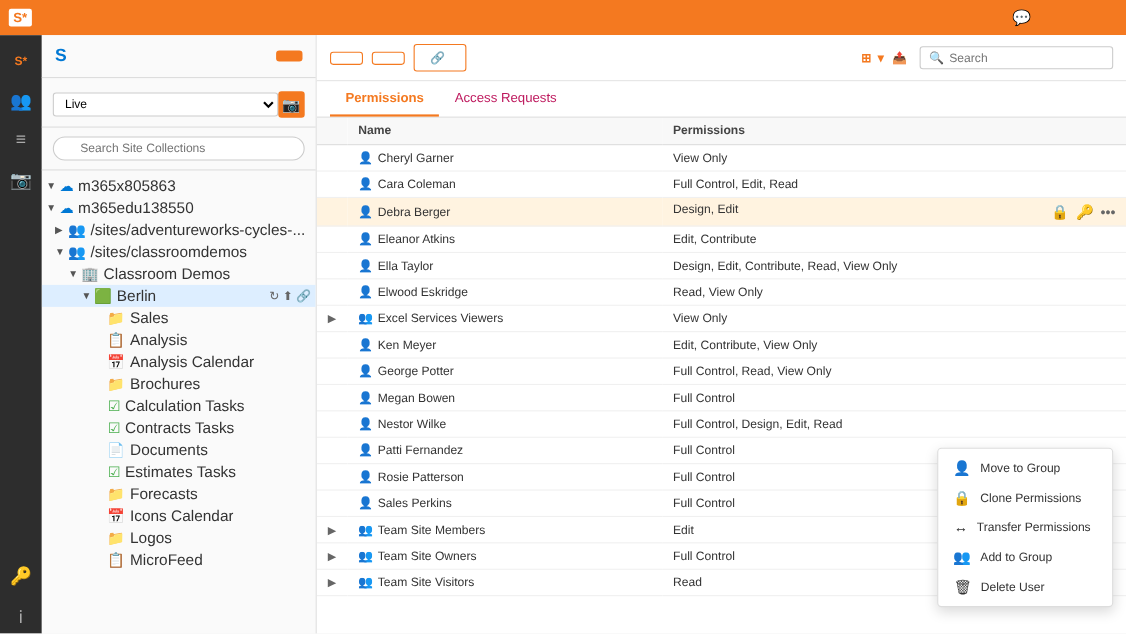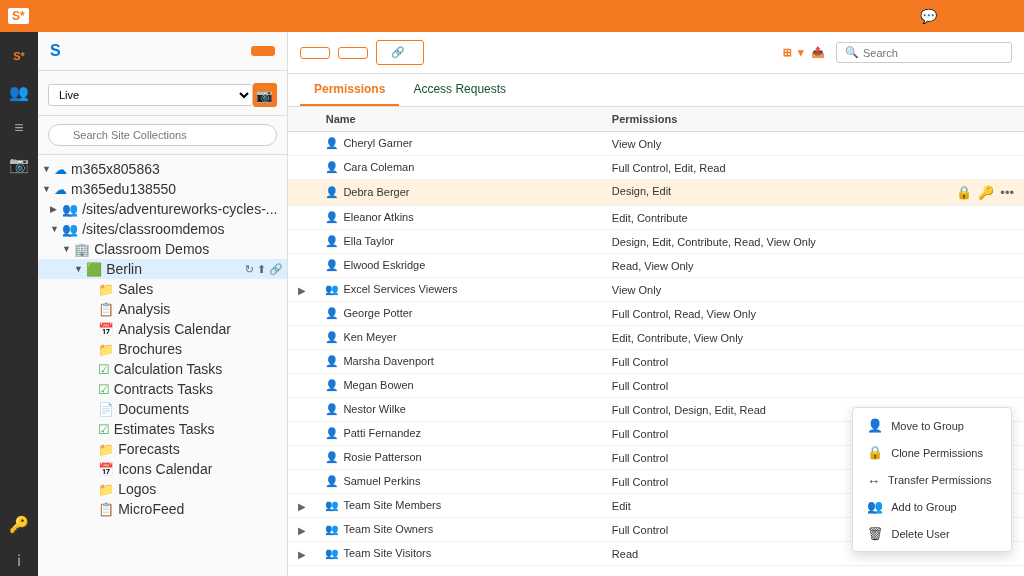--- a/index.html
+++ b/index.html
@@ -180,21 +180,21 @@
       padding: 0 12px;
       border-bottom: 1px solid #ddd;
       display: flex;
       gap: 0;
       background: white;
     }
     .tab {
       padding: 8px 14px;
       cursor: pointer;
       font-size: 12px;
-      color: #14532d;
+      color: #be185d;
       border-bottom: 2px solid transparent;
     }
     .tab.active {
       color: #f47920;
       border-bottom: 2px solid #f47920;
       font-weight: 600;
     }
 
     
     .table-wrapper { flex: 1; overflow-y: auto; }
@@ -471,56 +471,51 @@
     <td><span class="user-icon">👤</span><span>Elwood Eskridge</span></td>
     <td>Read, View Only</td>
   </tr>
             <tr>
     <td class="expand-cell"><span class="expand-arrow">▶</span></td>
     <td><span class="group-icon">👥</span><span>Excel Services Viewers</span></td>
     <td>View Only</td>
   </tr>
             <tr>
     <td class="expand-cell"></td>
+    <td><span class="user-icon">👤</span><span>Ken Meyer</span></td>
+    <td>Edit, Contribute, View Only</td>
+  </tr>
+            <tr>
+    <td class="expand-cell"></td>
     <td><span class="user-icon">👤</span><span>George Potter</span></td>
     <td>Full Control, Read, View Only</td>
   </tr>
             <tr>
     <td class="expand-cell"></td>
-    <td><span class="user-icon">👤</span><span>Ken Meyer</span></td>
-    <td>Edit, Contribute, View Only</td>
-  </tr>
-            <tr>
-    <td class="expand-cell"></td>
-    <td><span class="user-icon">👤</span><span>Marsha Davenport</span></td>
-    <td>Full Control</td>
-  </tr>
-            <tr>
-    <td class="expand-cell"></td>
     <td><span class="user-icon">👤</span><span>Megan Bowen</span></td>
     <td>Full Control</td>
   </tr>
             <tr>
     <td class="expand-cell"></td>
     <td><span class="user-icon">👤</span><span>Nestor Wilke</span></td>
     <td>Full Control, Design, Edit, Read</td>
   </tr>
             <tr>
     <td class="expand-cell"></td>
     <td><span class="user-icon">👤</span><span>Patti Fernandez</span></td>
     <td>Full Control</td>
   </tr>
             <tr>
     <td class="expand-cell"></td>
     <td><span class="user-icon">👤</span><span>Rosie Patterson</span></td>
     <td>Full Control</td>
   </tr>
             <tr>
     <td class="expand-cell"></td>
-    <td><span class="user-icon">👤</span><span>Samuel Perkins</span></td>
+    <td><span class="user-icon">👤</span><span>Sales Perkins</span></td>
     <td>Full Control</td>
   </tr>
             <tr>
     <td class="expand-cell"><span class="expand-arrow">▶</span></td>
     <td><span class="group-icon">👥</span><span>Team Site Members</span></td>
     <td>Edit</td>
   </tr>
             <tr>
     <td class="expand-cell"><span class="expand-arrow">▶</span></td>
     <td><span class="group-icon">👥</span><span>Team Site Owners</span></td>

